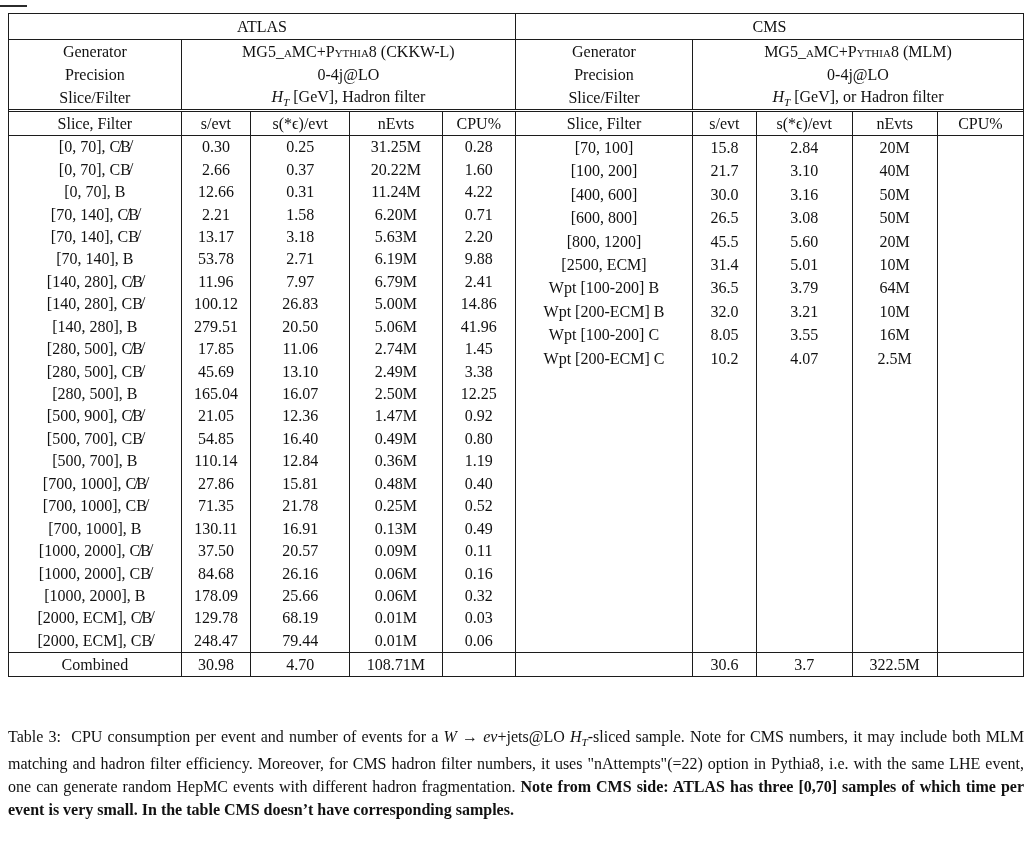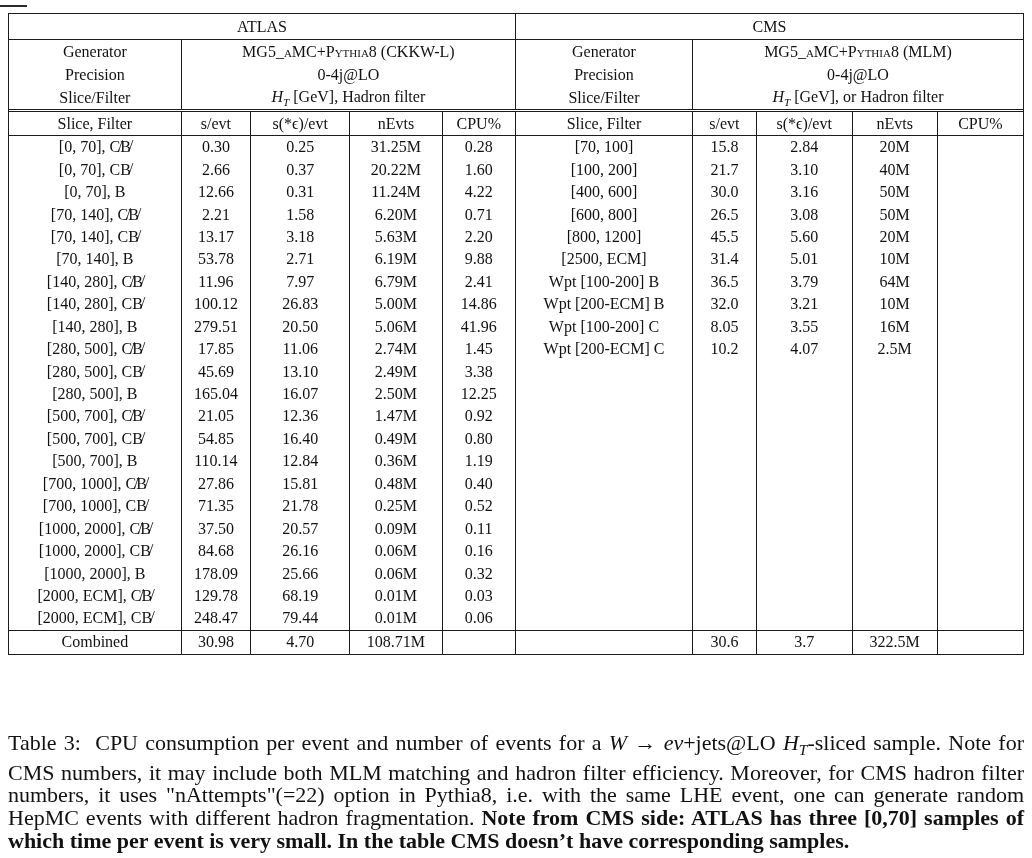--- a/index.html
+++ b/index.html
@@ -29,21 +29,21 @@
   .slice-row td { border-bottom:3.5px double #1c1c1c; }
   .cols-row td { height:23px; border-bottom:1px solid #1c1c1c; }
   tbody td { height:22.45px; }
   tbody.filler td { height:269.4px; }
   tfoot td { height:23px; border-top:1px solid #1c1c1c; }
 
   .smallcaps { font-variant:small-caps; }
 
   .caption {
     position:absolute; left:8px; top:710px; width:1016px;
-    font-size:22px; line-height:22.7px; text-align:justify; color:#111;
+    font-size:16px; line-height:22.7px; text-align:justify; color:#111;
   }
   .seg-normal {}
   .seg-label { margin-right:0.65em; }
   .seg-italic { font-style:italic; }
   .seg-italic-sub { font-style:italic; font-size:0.7em; vertical-align:-0.32em; }
   .seg-bold { font-weight:bold; }
 </style>
 </head>
 <body>
 
@@ -163,21 +163,21 @@
             <td>3.38</td>
           </tr>
           <tr>
             <td>[280, 500], B</td>
             <td>165.04</td>
             <td>16.07</td>
             <td>2.50M</td>
             <td>12.25</td>
           </tr>
           <tr>
-            <td>[500, 700], C̸B̸</td>
+            <td>[500, 900], C̸B̸</td>
             <td>21.05</td>
             <td>12.36</td>
             <td>1.47M</td>
             <td>0.92</td>
           </tr>
           <tr>
             <td>[500, 700], CB̸</td>
             <td>54.85</td>
             <td>16.40</td>
             <td>0.49M</td>
@@ -196,20 +196,27 @@
             <td>15.81</td>
             <td>0.48M</td>
             <td>0.40</td>
           </tr>
           <tr>
             <td>[700, 1000], CB̸</td>
             <td>71.35</td>
             <td>21.78</td>
             <td>0.25M</td>
             <td>0.52</td>
+          </tr>
+          <tr>
+            <td>[700, 1000], B</td>
+            <td>130.11</td>
+            <td>16.91</td>
+            <td>0.13M</td>
+            <td>0.49</td>
           </tr>
           <tr>
             <td>[1000, 2000], C̸B̸</td>
             <td>37.50</td>
             <td>20.57</td>
             <td>0.09M</td>
             <td>0.11</td>
           </tr>
           <tr>
             <td>[1000, 2000], CB̸</td>

